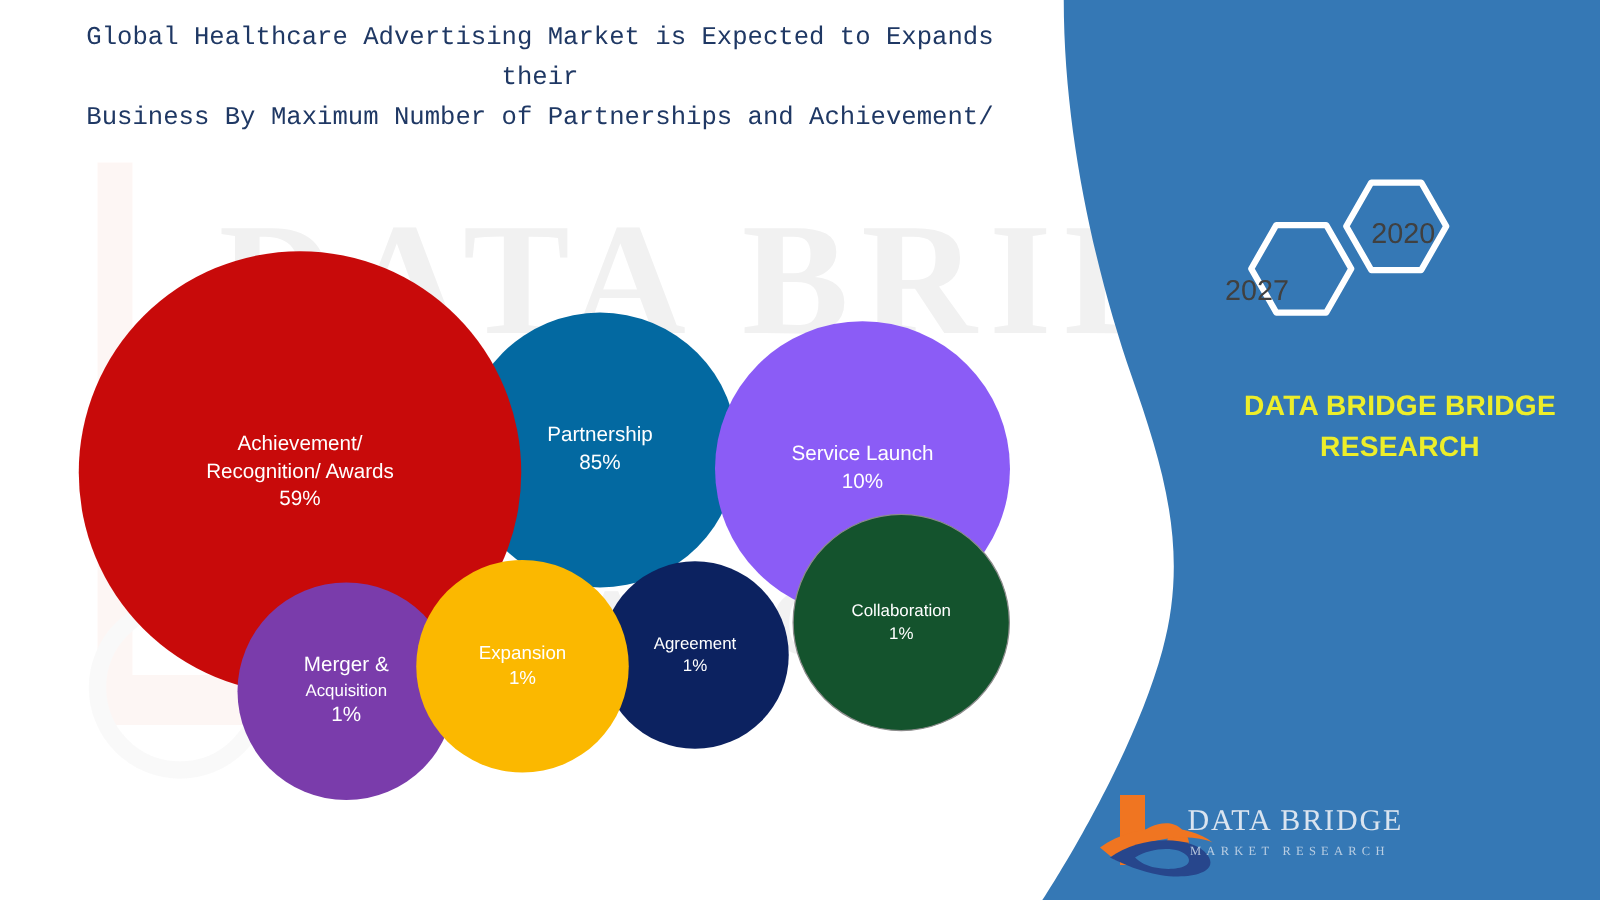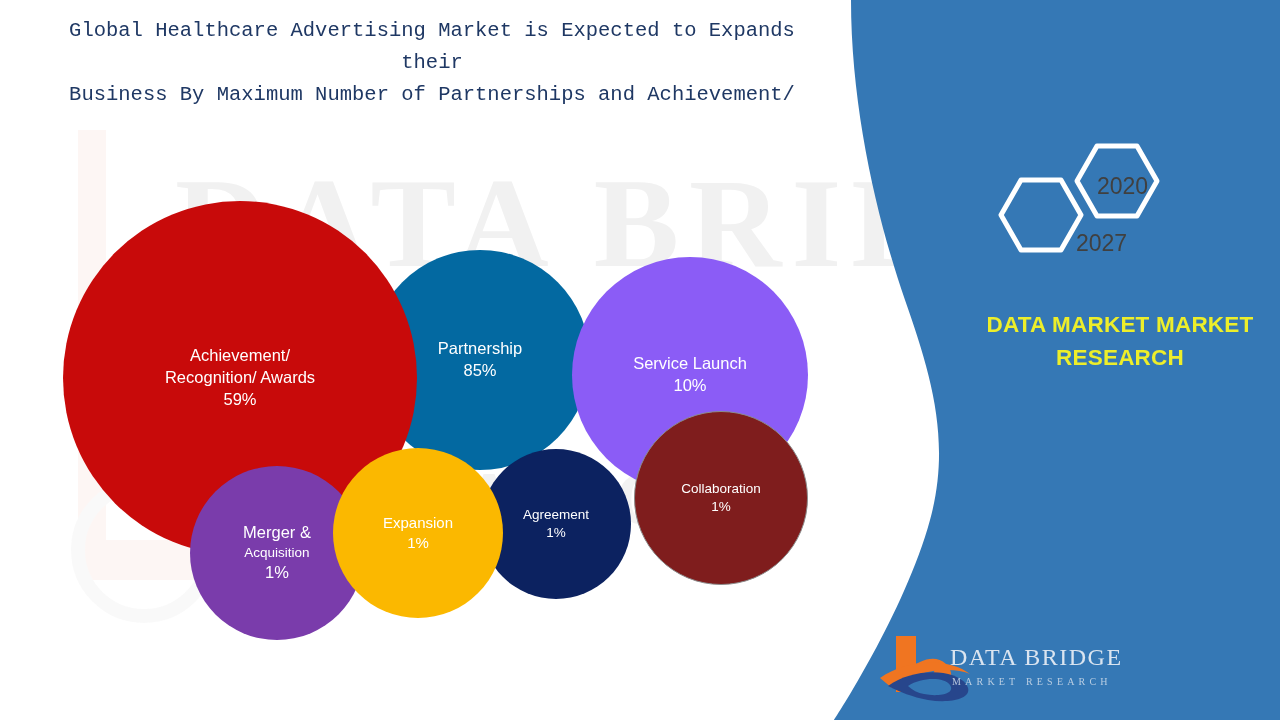--- a/index.html
+++ b/index.html
@@ -28,21 +28,21 @@
     text-align:center;
   }
   .brand-text{
     position:absolute;left:975px;top:308px;width:290px;
     color:#edee2a;font-size:22.5px;line-height:33px;font-weight:700;
     text-align:center;letter-spacing:.2px;
   }
   .hexwrap{position:absolute;left:985px;top:138px;width:200px;height:130px;}
   .hexlabel{position:absolute;color:#404040;font-size:23px;font-family:"Liberation Sans",sans-serif;}
   .hex-2020{left:1097px;top:173px;}
-  .hex-2027{left:1076px;top:219px;margin-top:11px;}
+  .hex-2027{left:980px;top:219px;}
 
   
   .logo{position:absolute;left:878px;top:630px;width:225px;height:72px;}
   .logo-txt1{position:absolute;left:950px;top:644px;font-family:"Liberation Serif",serif;
              font-size:24px;letter-spacing:1.5px;color:#e8eef5;opacity:.92;}
   .logo-txt2{position:absolute;left:952px;top:676px;font-family:"Liberation Serif",serif;
              font-size:10px;letter-spacing:4.2px;color:#cfdcea;opacity:.85;}
 
   
   #mainTitle{
@@ -78,21 +78,21 @@
 
 
   <svg class="hexwrap" viewBox="0 0 200 130">
     <polygon points="112,8 152,8 172,43 152,78 112,78 92,43" fill="none" stroke="#ffffff" stroke-width="5" stroke-linejoin="round"></polygon>
     <polygon points="36,42 76,42 96,77 76,112 36,112 16,77" fill="none" stroke="#ffffff" stroke-width="5" stroke-linejoin="round"></polygon>
   </svg>
   <div class="hexlabel hex-2020">2020</div>
   <div class="hexlabel hex-2027">2027</div>
 
   <div class="brand-text">
-    <div>DATA MARKET MARKET</div>
+    <div>DATA BRIDGE BRIDGE</div>
     <div>RESEARCH</div>
   </div>
 
   <svg class="logo" viewBox="0 0 225 72">
     <path d="M18 6 L38 6 L38 34 C38 34 56 22 68 34 C80 46 70 62 52 62 L38 62 L38 44 L52 44 C58 44 58 36 52 36 C44 36 38 44 38 44 L38 62 L18 62 Z" fill="#f07521"></path>
     <path d="M2 48 C30 28 72 28 92 44 C74 36 36 40 14 58 Z" fill="#f07521"></path>
     <path d="M10 56 C34 38 76 38 88 54 C98 68 74 74 50 70 C34 67 22 62 10 56 Z" fill="#27468c"></path>
     <path d="M30 56 C44 47 66 47 72 55 C78 64 60 67 46 64 C40 63 34 60 30 56 Z" fill="#3578b5"></path>
   </svg>
   <div class="logo-txt1">DATA BRIDGE</div>
@@ -135,21 +135,21 @@
           <span class="l1">Expansion</span>
           <span class="l3">1%</span>
         </div>
       </div>
       <div class="bubble" style="left: 481px; top: 449px; width: 150px; height: 150px; background: rgb(12, 34, 96); z-index: 4;">
         <div class="lbl" style="font-size: 13.5px;">
           <span class="l1">Agreement</span>
           <span class="l3">1%</span>
         </div>
       </div>
-      <div class="bubble" style="left: 634px; top: 411px; width: 174px; height: 174px; background: #7f1d1d; z-index: 6; border: 1px solid rgb(140, 140, 140);">
+      <div class="bubble" style="left: 634px; top: 411px; width: 174px; height: 174px; background: #14532d; z-index: 6; border: 1px solid rgb(140, 140, 140);">
         <div class="lbl" style="font-size: 13.5px;">
           <span class="l1">Collaboration</span>
           <span class="l3">1%</span>
         </div>
       </div>
     </div>
 
 </div>
 
 </body></html>

